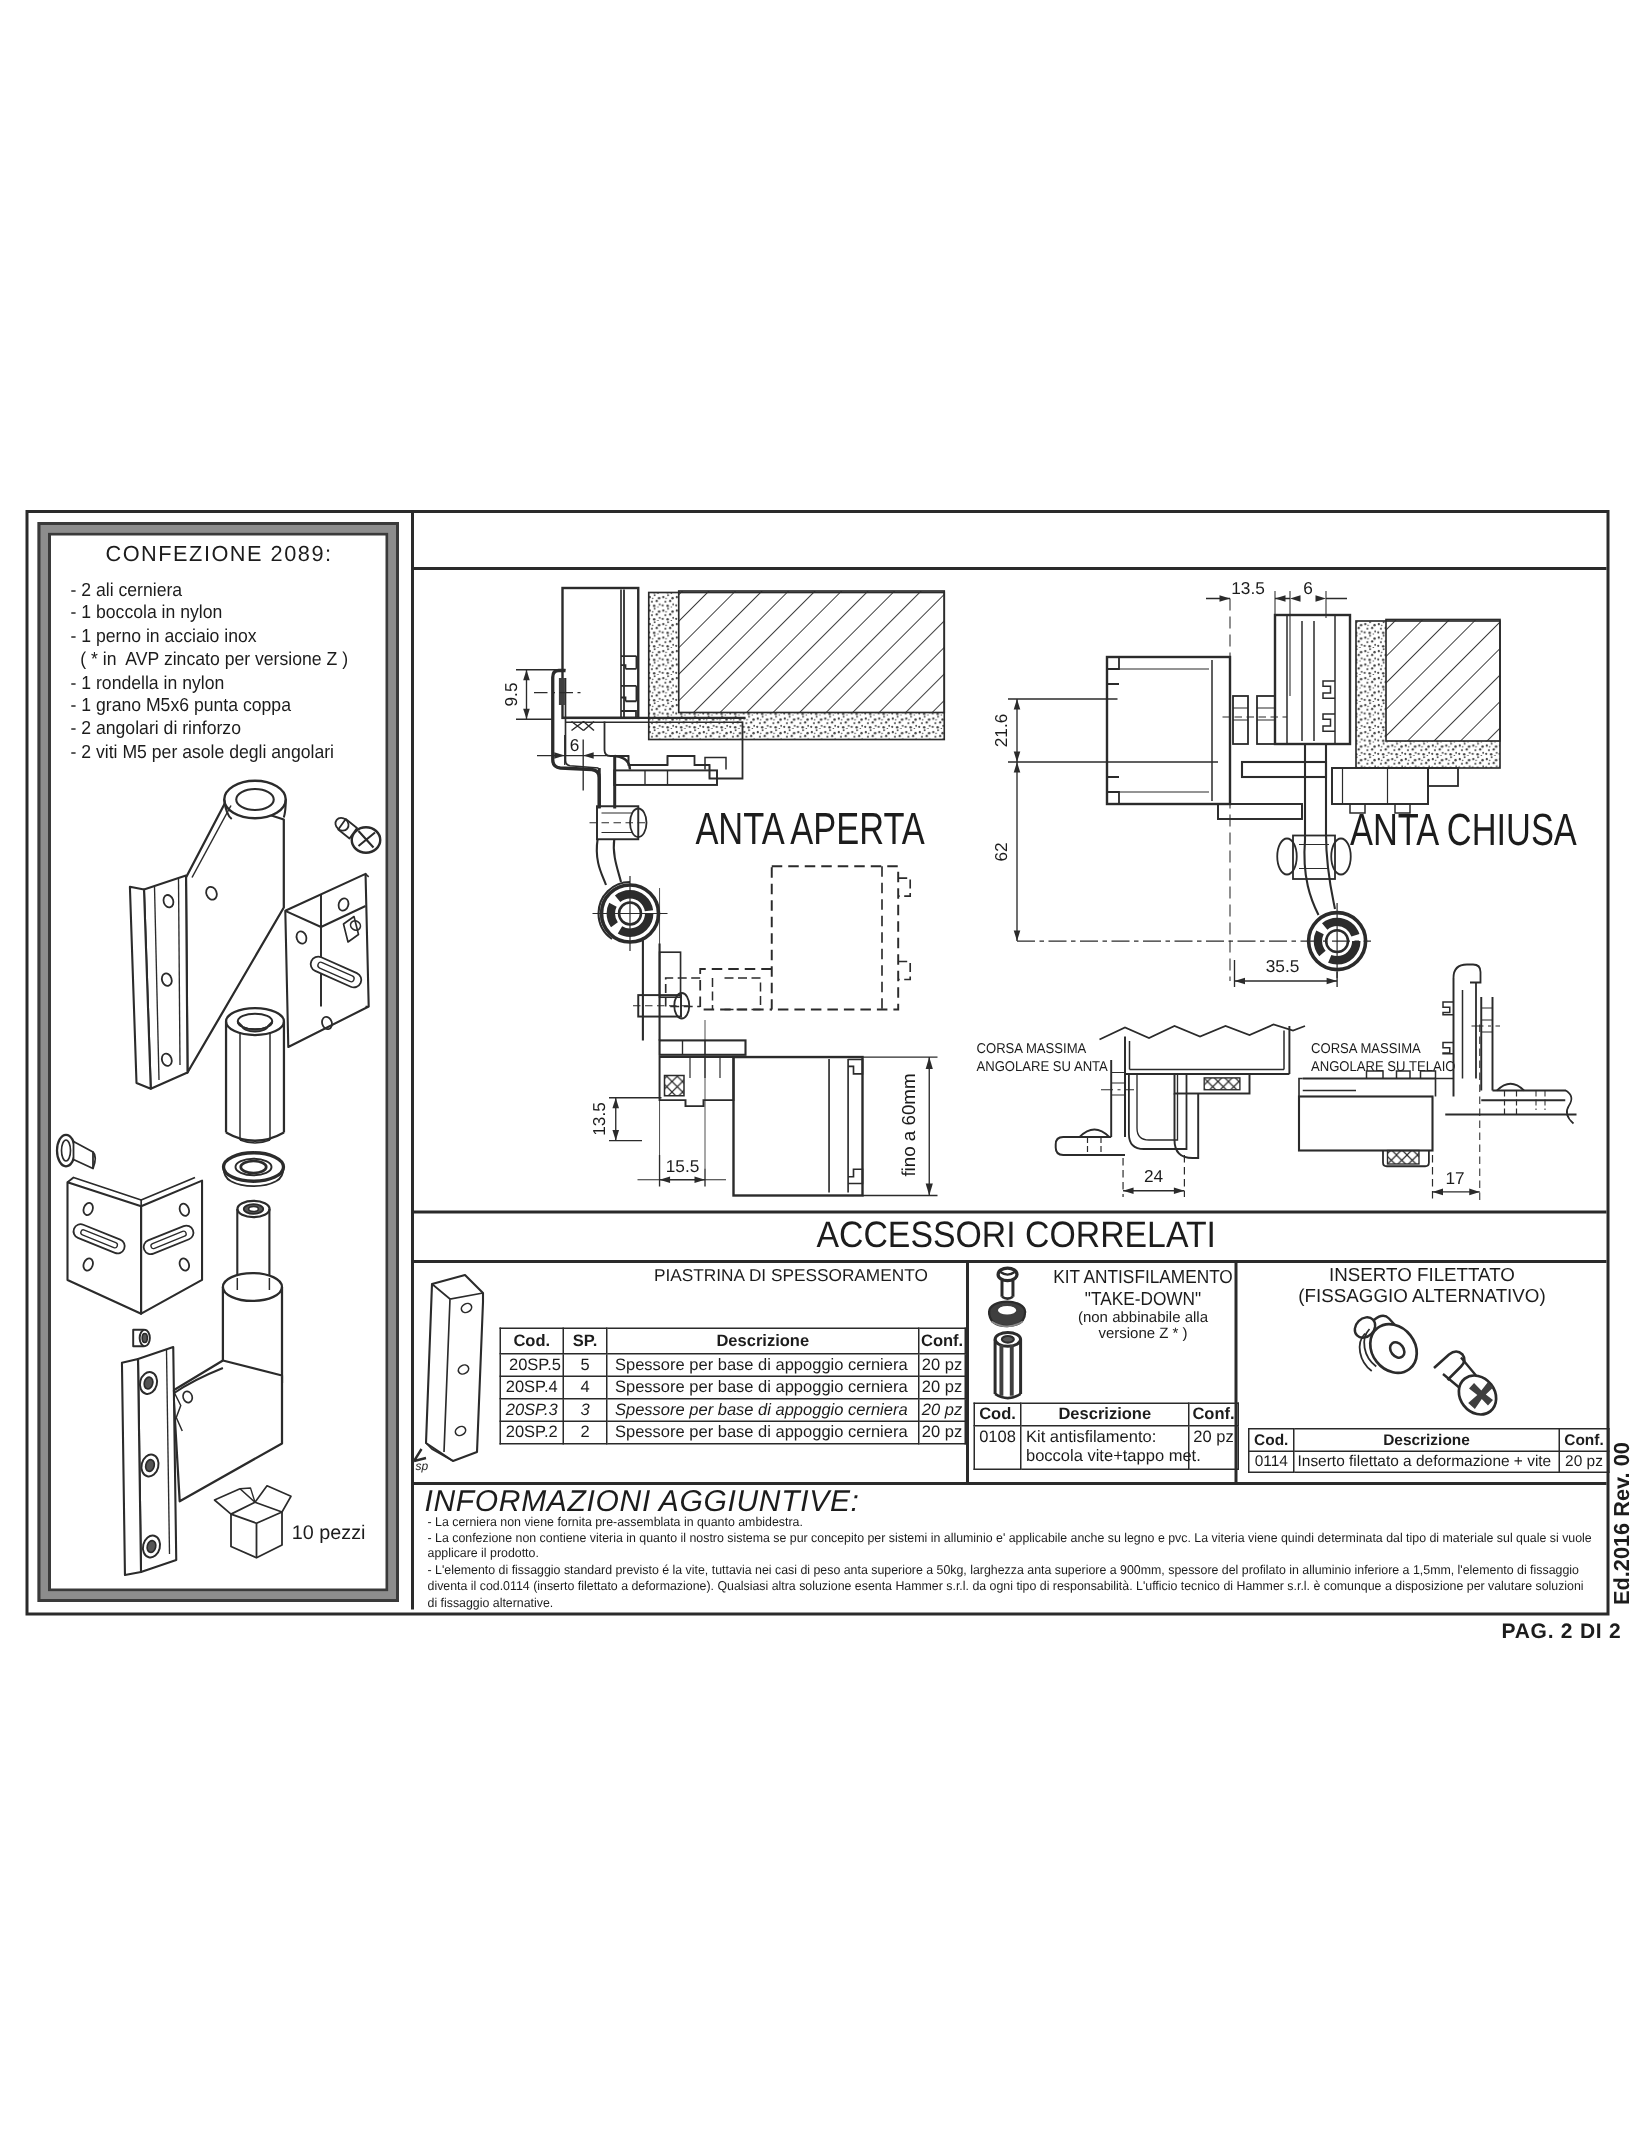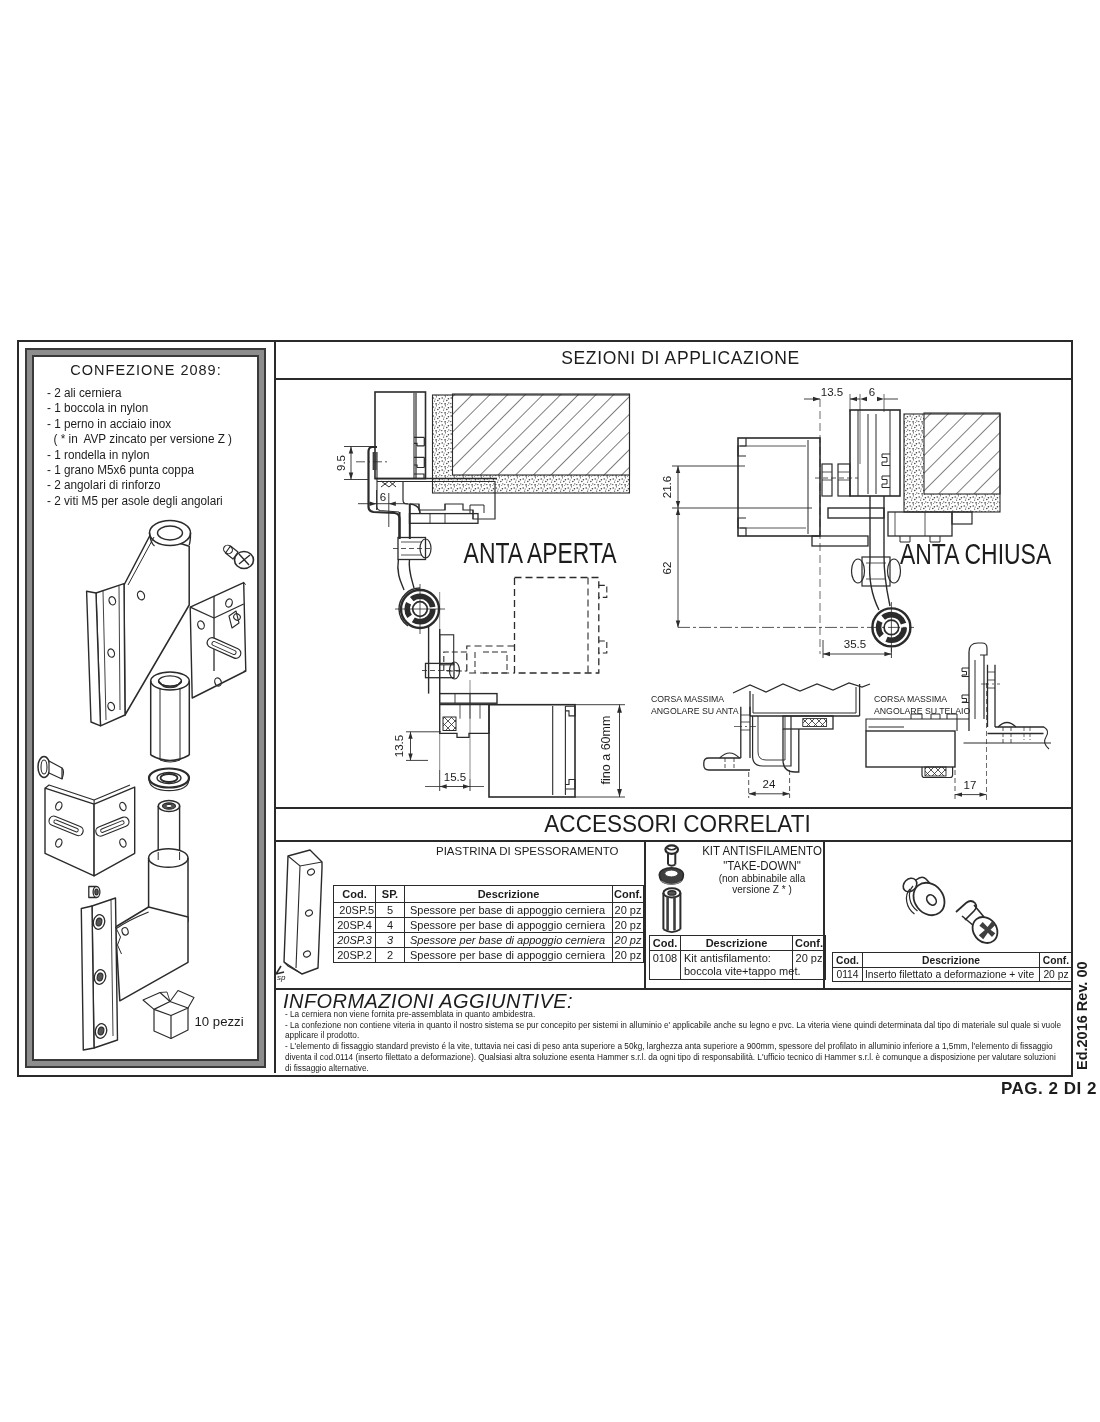--- a/index.html
+++ b/index.html
@@ -128,21 +128,20 @@
 <path d="M154,1009.4 L170,1001.5 L188,1008 L171,1015.5 Z" stroke="#2b2b2b" stroke-width="1.2" fill="none" stroke-linejoin="round"></path>
 <path d="M154,1009.4 V1031 L171,1038.5 L188,1030 V1008" stroke="#2b2b2b" stroke-width="1.2" fill="none" stroke-linejoin="round"></path>
 <line x1="171" y1="1015.5" x2="171" y2="1038.5" stroke="#2b2b2b" stroke-width="1.2"></line>
 <path d="M154,1009.4 L143,1000 L160,992.5 L170,1001.5" stroke="#2b2b2b" stroke-width="1.1" fill="none" stroke-linejoin="round"></path>
 <path d="M188,1008 L194,997.5 L178,990.5 L170,1001.5" stroke="#2b2b2b" stroke-width="1.1" fill="none" stroke-linejoin="round"></path>
 <path d="M170,1001.5 L167,992 L160,992.5" stroke="#2b2b2b" stroke-width="0.9" fill="none" stroke-linejoin="round"></path>
 <text x="194.5" y="1026" font-size="13.2">10 pezzi</text>
     </svg>
 
   <div class="abs" style="left:276px;top:341px;width:795px;height:37px;border-bottom:2px solid #2a2a2a;"></div>
-  <div class="abs" style="left:283px;top:348px;width:795px;text-align:center;font-size:17.5px;letter-spacing:0.65px;">SEZIONI DI APPLICAZIONE</div>
 
   <svg class="abs" id="drawsvg" style="left:276px;top:380px;" width="795" height="427" viewBox="276 380 795 427">
       <defs>
 <pattern id="hat" patternUnits="userSpaceOnUse" width="12.5" height="12.5" patternTransform="rotate(45)">
   <line x1="0" y1="0" x2="0" y2="12.5" stroke="#2b2b2b" stroke-width="1.2"></line>
 </pattern>
 <pattern id="stip" patternUnits="userSpaceOnUse" width="9" height="9">
   <circle cx="1.2" cy="2.1" r="0.75" fill="#3a3a3a"></circle>
           <circle cx="4.4" cy="0.8" r="0.6" fill="#3a3a3a"></circle>
   <circle cx="7.4" cy="2.8" r="0.8" fill="#3a3a3a"></circle>
@@ -527,20 +526,21 @@
           <td style="border:1.5px solid #2a2a2a;width:30px;text-align:center;font-weight:bold;">Conf.</td>
         </tr>
     <tr style="height:24px;margin-top:36px;">
           <td style="border:1.5px solid #2a2a2a;text-align:center;vertical-align:top;">0108</td>
           <td style="border:1.5px solid #2a2a2a;padding-left:3px;vertical-align:top;line-height:13px;">Kit antisfilamento:<br>boccola vite+tappo met.</td>
           <td style="border:1.5px solid #2a2a2a;text-align:center;vertical-align:top;">20 pz</td>
         </tr>
   </tbody>
     </table>
 
+  <div class="abs" style="left:825px;top:843px;width:246px;text-align:center;font-size:12.5px;line-height:14px;">INSERTO FILETTATO<br>(FISSAGGIO ALTERNATIVO)</div>
   <svg class="abs" id="insertosvg" style="left:880px;top:868px;" width="140" height="84" viewBox="880 868 140 84">
       <path d="M905,891 L916,880 q6,-5 10,-1 L936,890" stroke="#2b2b2b" stroke-width="1.6" fill="#fff"></path>
 <ellipse cx="910" cy="885" rx="7.5" ry="6" stroke="#2b2b2b" stroke-width="1.6" fill="#fff" transform="rotate(-45 910 885)"></ellipse>
 <ellipse cx="929" cy="899" rx="14.3" ry="17.3" stroke="#2b2b2b" stroke-width="1.8" fill="#fff" transform="rotate(-38 929 899)"></ellipse>
 <path d="M913,886 a14.3,17.3 -38 0,0 4.5,25" stroke="#2b2b2b" stroke-width="1.2" fill="none"></path>
 <path d="M910,889 a14.3,17.3 -38 0,0 4.5,25" stroke="#2b2b2b" stroke-width="1.2" fill="none"></path>
 <ellipse cx="931.5" cy="900" rx="4.2" ry="5.6" stroke="#2b2b2b" stroke-width="1.7" fill="#fff" transform="rotate(-38 931.5 900)"></ellipse>
 <path d="M956,912 L966,903 q5,-4 9,0 q3,4 -1,8 L965,920" stroke="#2b2b2b" stroke-width="1.7" fill="#fff"></path>
 <path d="M962,916 l12,10 M974,905 l10,12" stroke="#2b2b2b" stroke-width="1.6" fill="none"></path>
 <ellipse cx="985" cy="930" rx="11.5" ry="13.8" stroke="#2b2b2b" stroke-width="1.8" fill="#fff" transform="rotate(-38 985 930)"></ellipse>
@@ -567,16 +567,16 @@
   <div class="abs" style="left:283px;top:990px;font-size:20px;letter-spacing:0.45px;font-style:italic;">INFORMAZIONI AGGIUNTIVE:</div>
   <div class="abs" style="left:285px;top:1009px;width:880px;font-size:8.5px;line-height:10.7px;transform:scaleX(0.97);transform-origin:left top;white-space:nowrap;">
     - La cerniera non viene fornita pre-assemblata in quanto ambidestra.<br>
     - La confezione non contiene viteria in quanto il nostro sistema se pur concepito per sistemi in alluminio e' applicabile anche su legno e pvc. La viteria viene quindi determinata dal tipo di materiale sul quale si vuole<br>
     applicare il prodotto.<br>
     - L'elemento di fissaggio standard previsto é la vite, tuttavia nei casi di peso anta superiore a 50kg, larghezza anta superiore a 900mm, spessore del profilato in alluminio inferiore a 1,5mm, l'elemento di fissaggio<br>
     diventa il cod.0114 (inserto filettato a deformazione). Qualsiasi altra soluzione esenta Hammer s.r.l. da ogni tipo di responsabilità. L'ufficio tecnico di Hammer s.r.l. è comunque a disposizione per valutare soluzioni<br>
     di fissaggio alternative.
   </div>
 
-  <div class="abs" style="left:1001px;top:1079px;font-size:17px;font-weight:bold;letter-spacing:0.5px;">PAG. 2 DI 2</div>
+  <div class="abs" style="left:1001px;top:1079px;font-size:14px;font-weight:bold;letter-spacing:0.5px;">PAG. 2 DI 2</div>
 
   <div class="abs" style="left:1074px;top:1070px;font-size:14.5px;font-weight:bold;transform:rotate(-90deg);transform-origin:left top;white-space:nowrap;">Ed.2016 Rev. 00</div>
 </div>
 
 </body></html>

